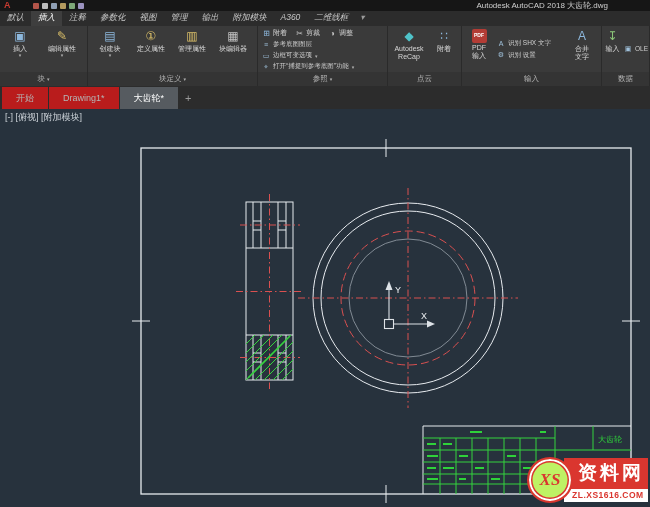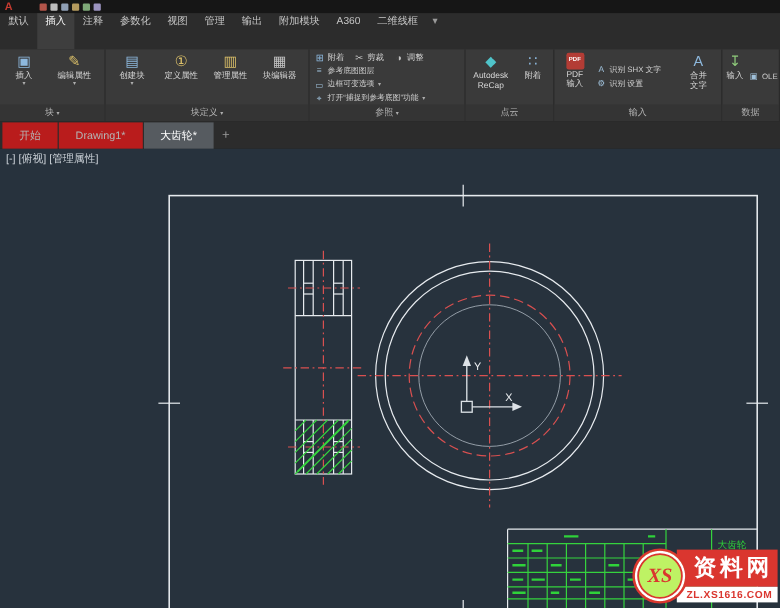--- a/index.html
+++ b/index.html
@@ -9,22 +9,22 @@
 
   
   .titlebar { height:11px; background:#161616; color:#cfcfcf; font-size:8px;
     display:flex; align-items:center; padding:0 4px; flex:0 0 auto; }
   .qat { display:flex; gap:3px; align-items:center; margin-left:22px; }
   .qat i { width:6px; height:6px; display:inline-block; border-radius:1px; }
   .app-logo { color:#c83b31; font-weight:bold; font-size:9px; line-height:11px; }
   .win-title { margin-left:auto; margin-right:38px; white-space:nowrap; }
 
   
-  .ribbon-tabs { height:30px; background:#2c2c2c; display:flex; align-items:stretch;
-    font-size:8.5px; color:#c6c6c6; flex:0 0 auto; }
+  .ribbon-tabs { height:15px; background:#2c2c2c; display:flex; align-items:stretch;
+    font-size:8.5px; color:#c6c6c6; flex:0 0 auto;font-style:italic; }
   .rtab { padding:0 7px; line-height:13px; cursor:default; white-space:nowrap; }
   .rtab.active { background:#3e3e3e; color:#ffffff; }
   .rtab-ovf { padding:0 5px; line-height:13px; color:#9a9a9a; }
 
   
   .ribbon { height:60px; background:#3a3a3a; display:flex; flex:0 0 auto; overflow:hidden; }
   .panel { display:flex; flex-direction:column; border-right:1px solid #2a2a2a; flex:0 0 auto; }
   .panel-content { height:46px; display:flex; align-items:stretch; padding:1px 2px; gap:1px; }
   .panel-label { height:14px; font-size:7.5px; color:#b3b3b3; text-align:center;
     line-height:14px; background:#343434; white-space:nowrap; overflow:hidden; }
@@ -98,20 +98,21 @@
   <div class="titlebar">
     <span class="app-logo">A</span>
     <span class="qat">
       <i style="background:#b3554a"></i>
       <i style="background:#bdbdbd"></i>
       <i style="background:#8f9fb5"></i>
       <i style="background:#b49a5e"></i>
       <i style="background:#7ea878"></i>
       <i style="background:#9b93c0"></i>
     </span>
+    <span class="win-title">Autodesk AutoCAD 2018   大齿轮.dwg</span>
   </div>
 
   <div class="ribbon-tabs">
     <span class="rtab">默认</span>
     <span class="rtab active">插入</span>
     <span class="rtab">注释</span>
     <span class="rtab">参数化</span>
     <span class="rtab">视图</span>
     <span class="rtab">管理</span>
     <span class="rtab">输出</span>
@@ -273,21 +274,21 @@
     <div class="dtab">开始</div>
     <div class="dtab">Drawing1*</div>
     <div class="dtab active">大齿轮*</div>
     <div class="dtab-plus">+</div>
   </div>
 
   <div class="canvas">
     <div class="vplabel">
       <span>[-]</span>
       <span>[俯视]</span>
-      <span>[管理属性]</span>
+      <span>[附加模块]</span>
     </div>
 
     <svg class="draw" width="650" height="400" viewBox="0 0 650 400">
 
       <g>
         <rect class="w w2" x="141" y="39" width="490" height="346"></rect>
         <line class="w" x1="132" y1="212" x2="150" y2="212"></line>
         <line class="w" x1="622" y1="212" x2="640" y2="212"></line>
         <line class="w" x1="386" y1="30" x2="386" y2="48"></line>
         <line class="w" x1="386" y1="376" x2="386" y2="394"></line>

